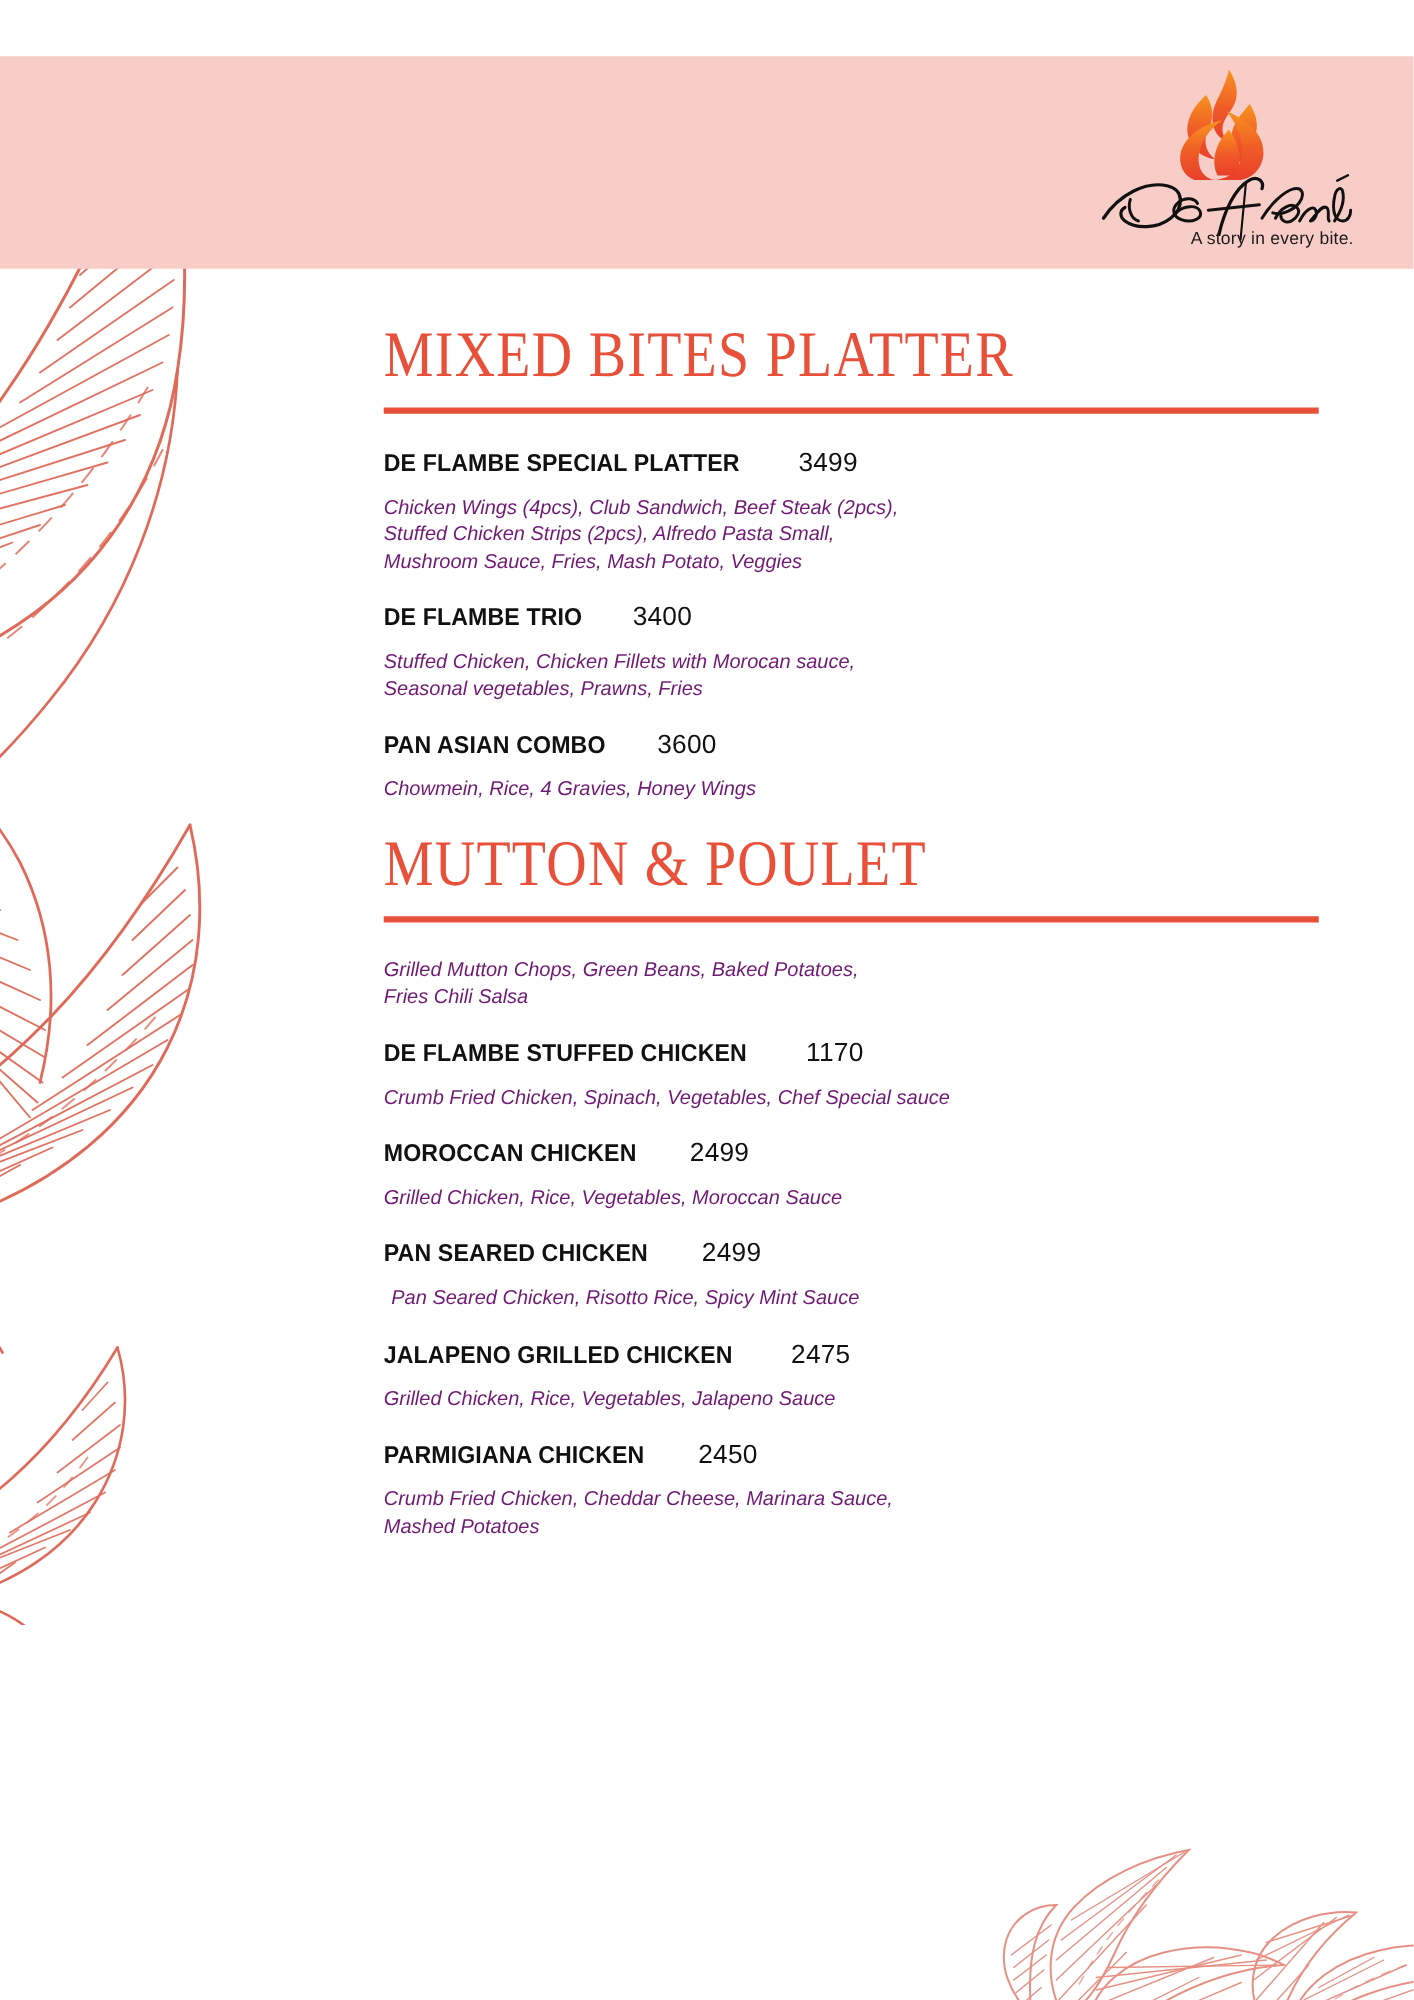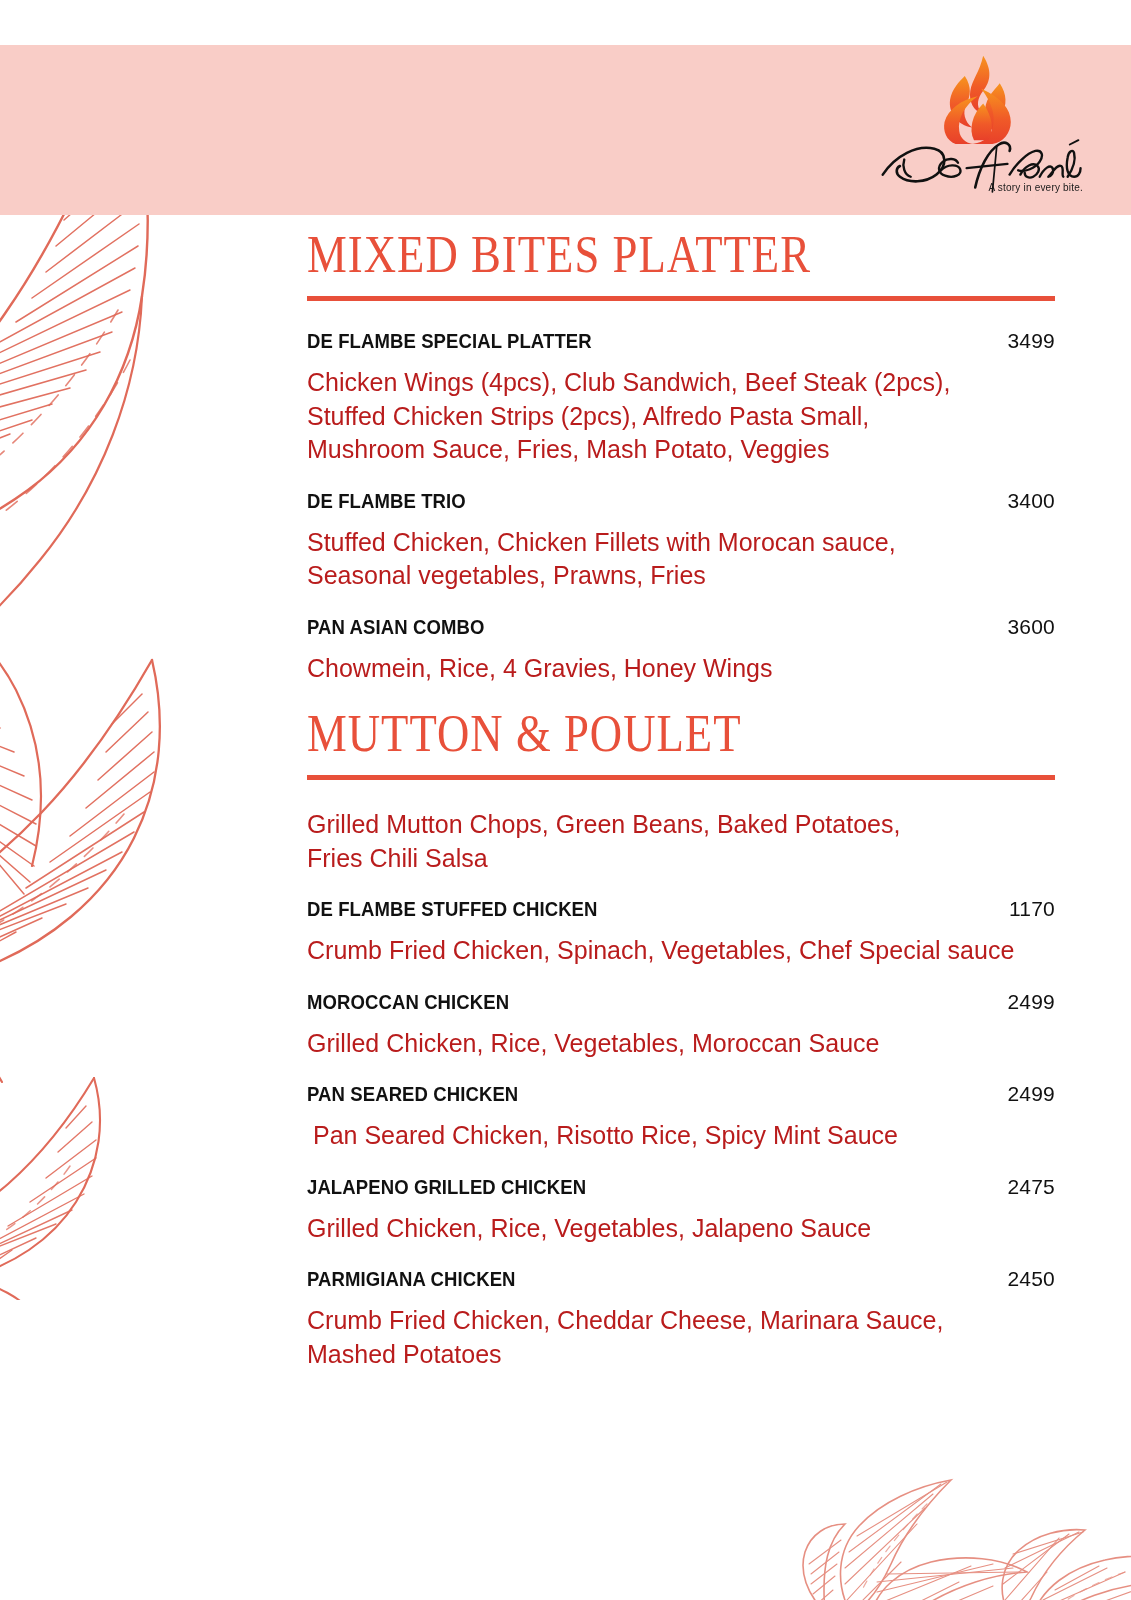--- a/index.html
+++ b/index.html
@@ -63,21 +63,21 @@
     width: 100%;
     height: 56px;
     display: block;
     margin-top: -6px;
   }
 
   
   .content {
     position: absolute;
     left: 307px;
-    top: 228px;
+    top: 258px;
     width: 748px;
     z-index: 2;
   }
 
   .section {
     margin-bottom: 0;
   }
   .section-title {
     color: #E8503A;
     font-family: "Liberation Serif", serif;
@@ -97,48 +97,49 @@
     margin-top: 15px;
     margin-bottom: 28px;
   }
 
   .item {
     margin-bottom: 4px;
   }
   .item-head {
     display: flex;
     align-items: baseline;
-    justify-content: space-between;
+    justify-content: flex-start;
     gap: 32px;
   }
   .item-name {
     font-size: 19.5px;
     font-weight: 700;
     color: #111111;
     letter-spacing: 0.1px;
     text-transform: uppercase;
     transform: scaleX(0.95);
     transform-origin: left center;
     white-space: nowrap;
   }
   .item-price {
     font-size: 21px;
     font-weight: 400;
     color: #111111;
     white-space: nowrap;
     letter-spacing: 0.2px;
   }
   .item-desc {
-    font-size: 25px;
+    font-size: 16px;
     line-height: 1.34;
-    color: #b91c1c;
+    color: #701a75;
     font-weight: 400;
     margin-top: 13px;
     margin-bottom: 22px;
     white-space: pre-line;
+    font-style: italic;
   }
   .item-desc.indented {
     padding-left: 6px;
   }
   .section2-wrap {
     margin-top: 8px;
   }
 </style>
 </head>
 <body>
@@ -350,21 +351,21 @@
         <path d="M88 28 L126 24" stroke-width="2.2"></path>
         <path d="M128 34 C134 24 144 14 152 12 C158 11 160 16 156 22 C152 28 142 32 136 30" stroke-width="2.2"></path>
         <path d="M138 34 C142 26 150 22 154 26 C157 29 154 34 150 36 C146 38 142 36 142 32" stroke-width="2.2"></path>
         <path d="M156 36 C160 28 166 24 168 28 C170 32 166 36 164 36 C168 32 172 24 176 26 C179 28 176 34 178 36" stroke-width="2.2"></path>
         <path d="M182 36 C186 30 190 22 188 14 C187 10 183 12 182 18 C180 28 182 36 188 36 C192 36 194 32 194 28" stroke-width="2.2"></path>
         <path d="M184 6 L192 2" stroke-width="1.8"></path>
 
         <path d="M116 8 L112 50" stroke-width="1.6"></path>
       </g>
     </svg>
-    <div style="font-size:10px;color:#1a1a1a;letter-spacing:0.2px;margin-top:-12px;margin-right:-6px;text-align:right;padding-right:10px;">A story in every bite.</div>
+    <div style="font-size:14px;color:#1a1a1a;letter-spacing:0.2px;margin-top:-12px;margin-right:-6px;text-align:right;padding-right:10px;">A story in every bite.</div>
   </div>
 
   <div class="content">
 
     <div class="section">
       <h2 class="section-title">MIXED BITES PLATTER</h2>
       <div class="section-rule"></div>
 
       <div class="item">
         <div class="item-head">

